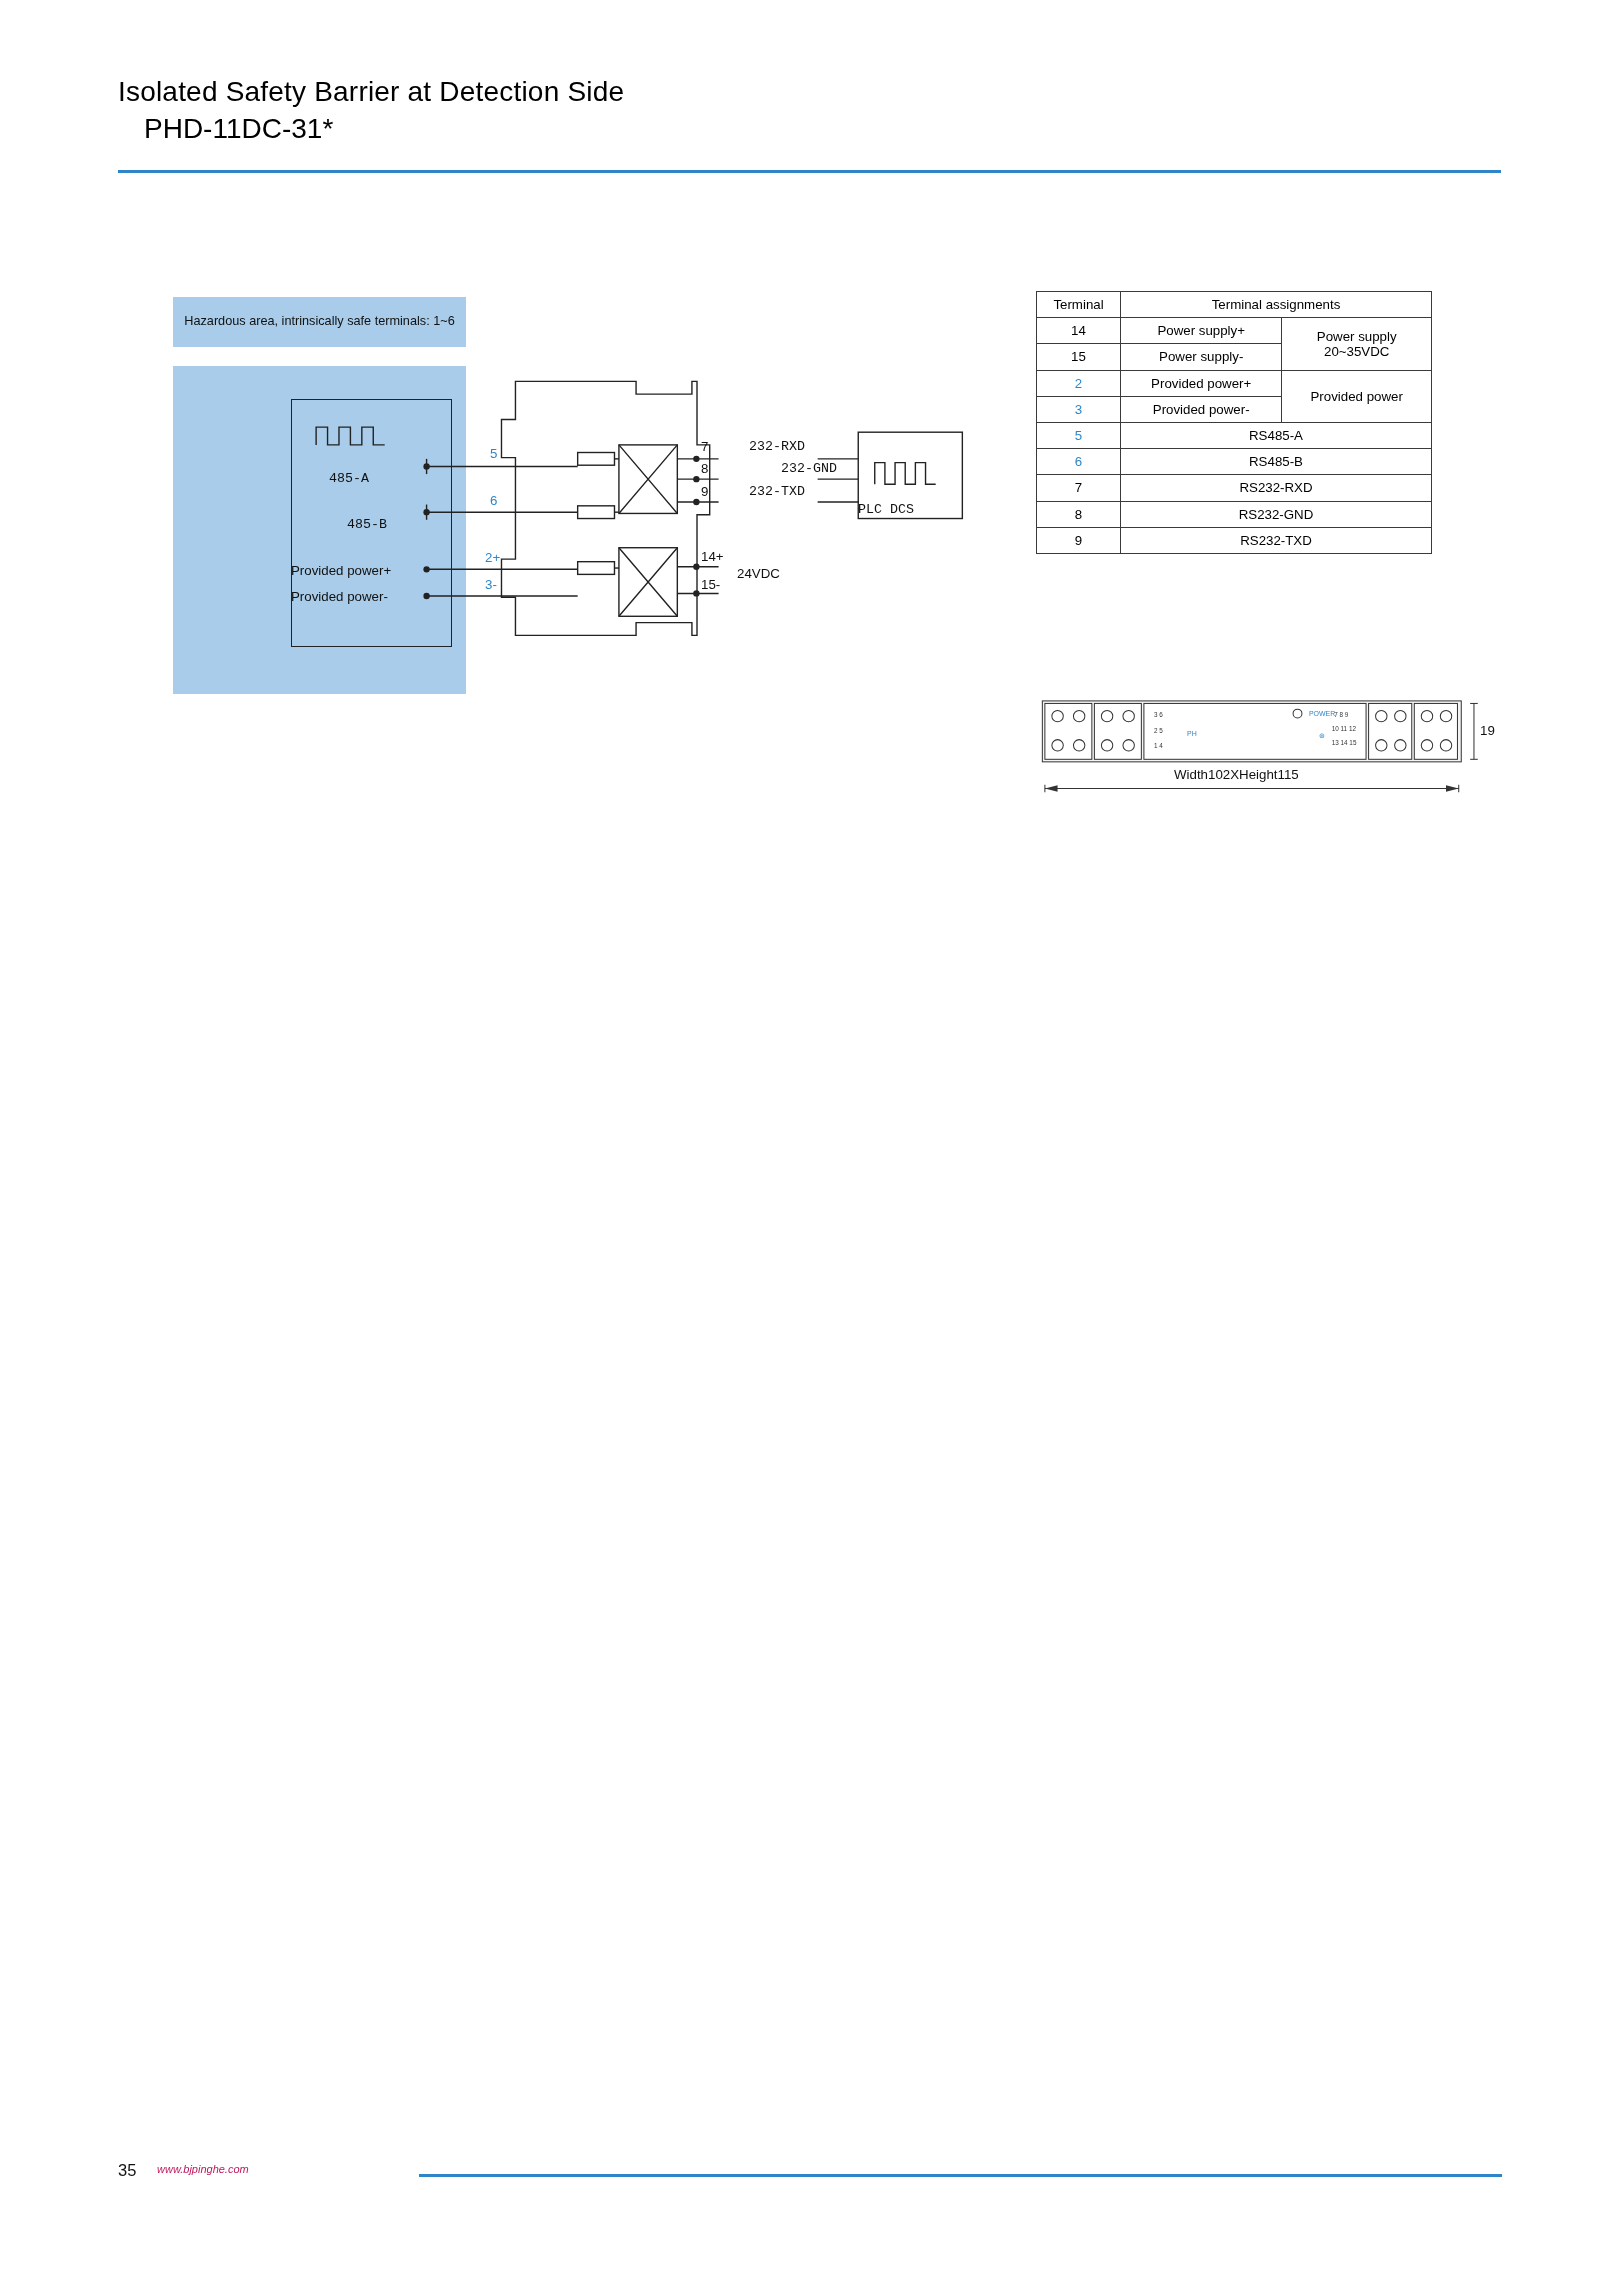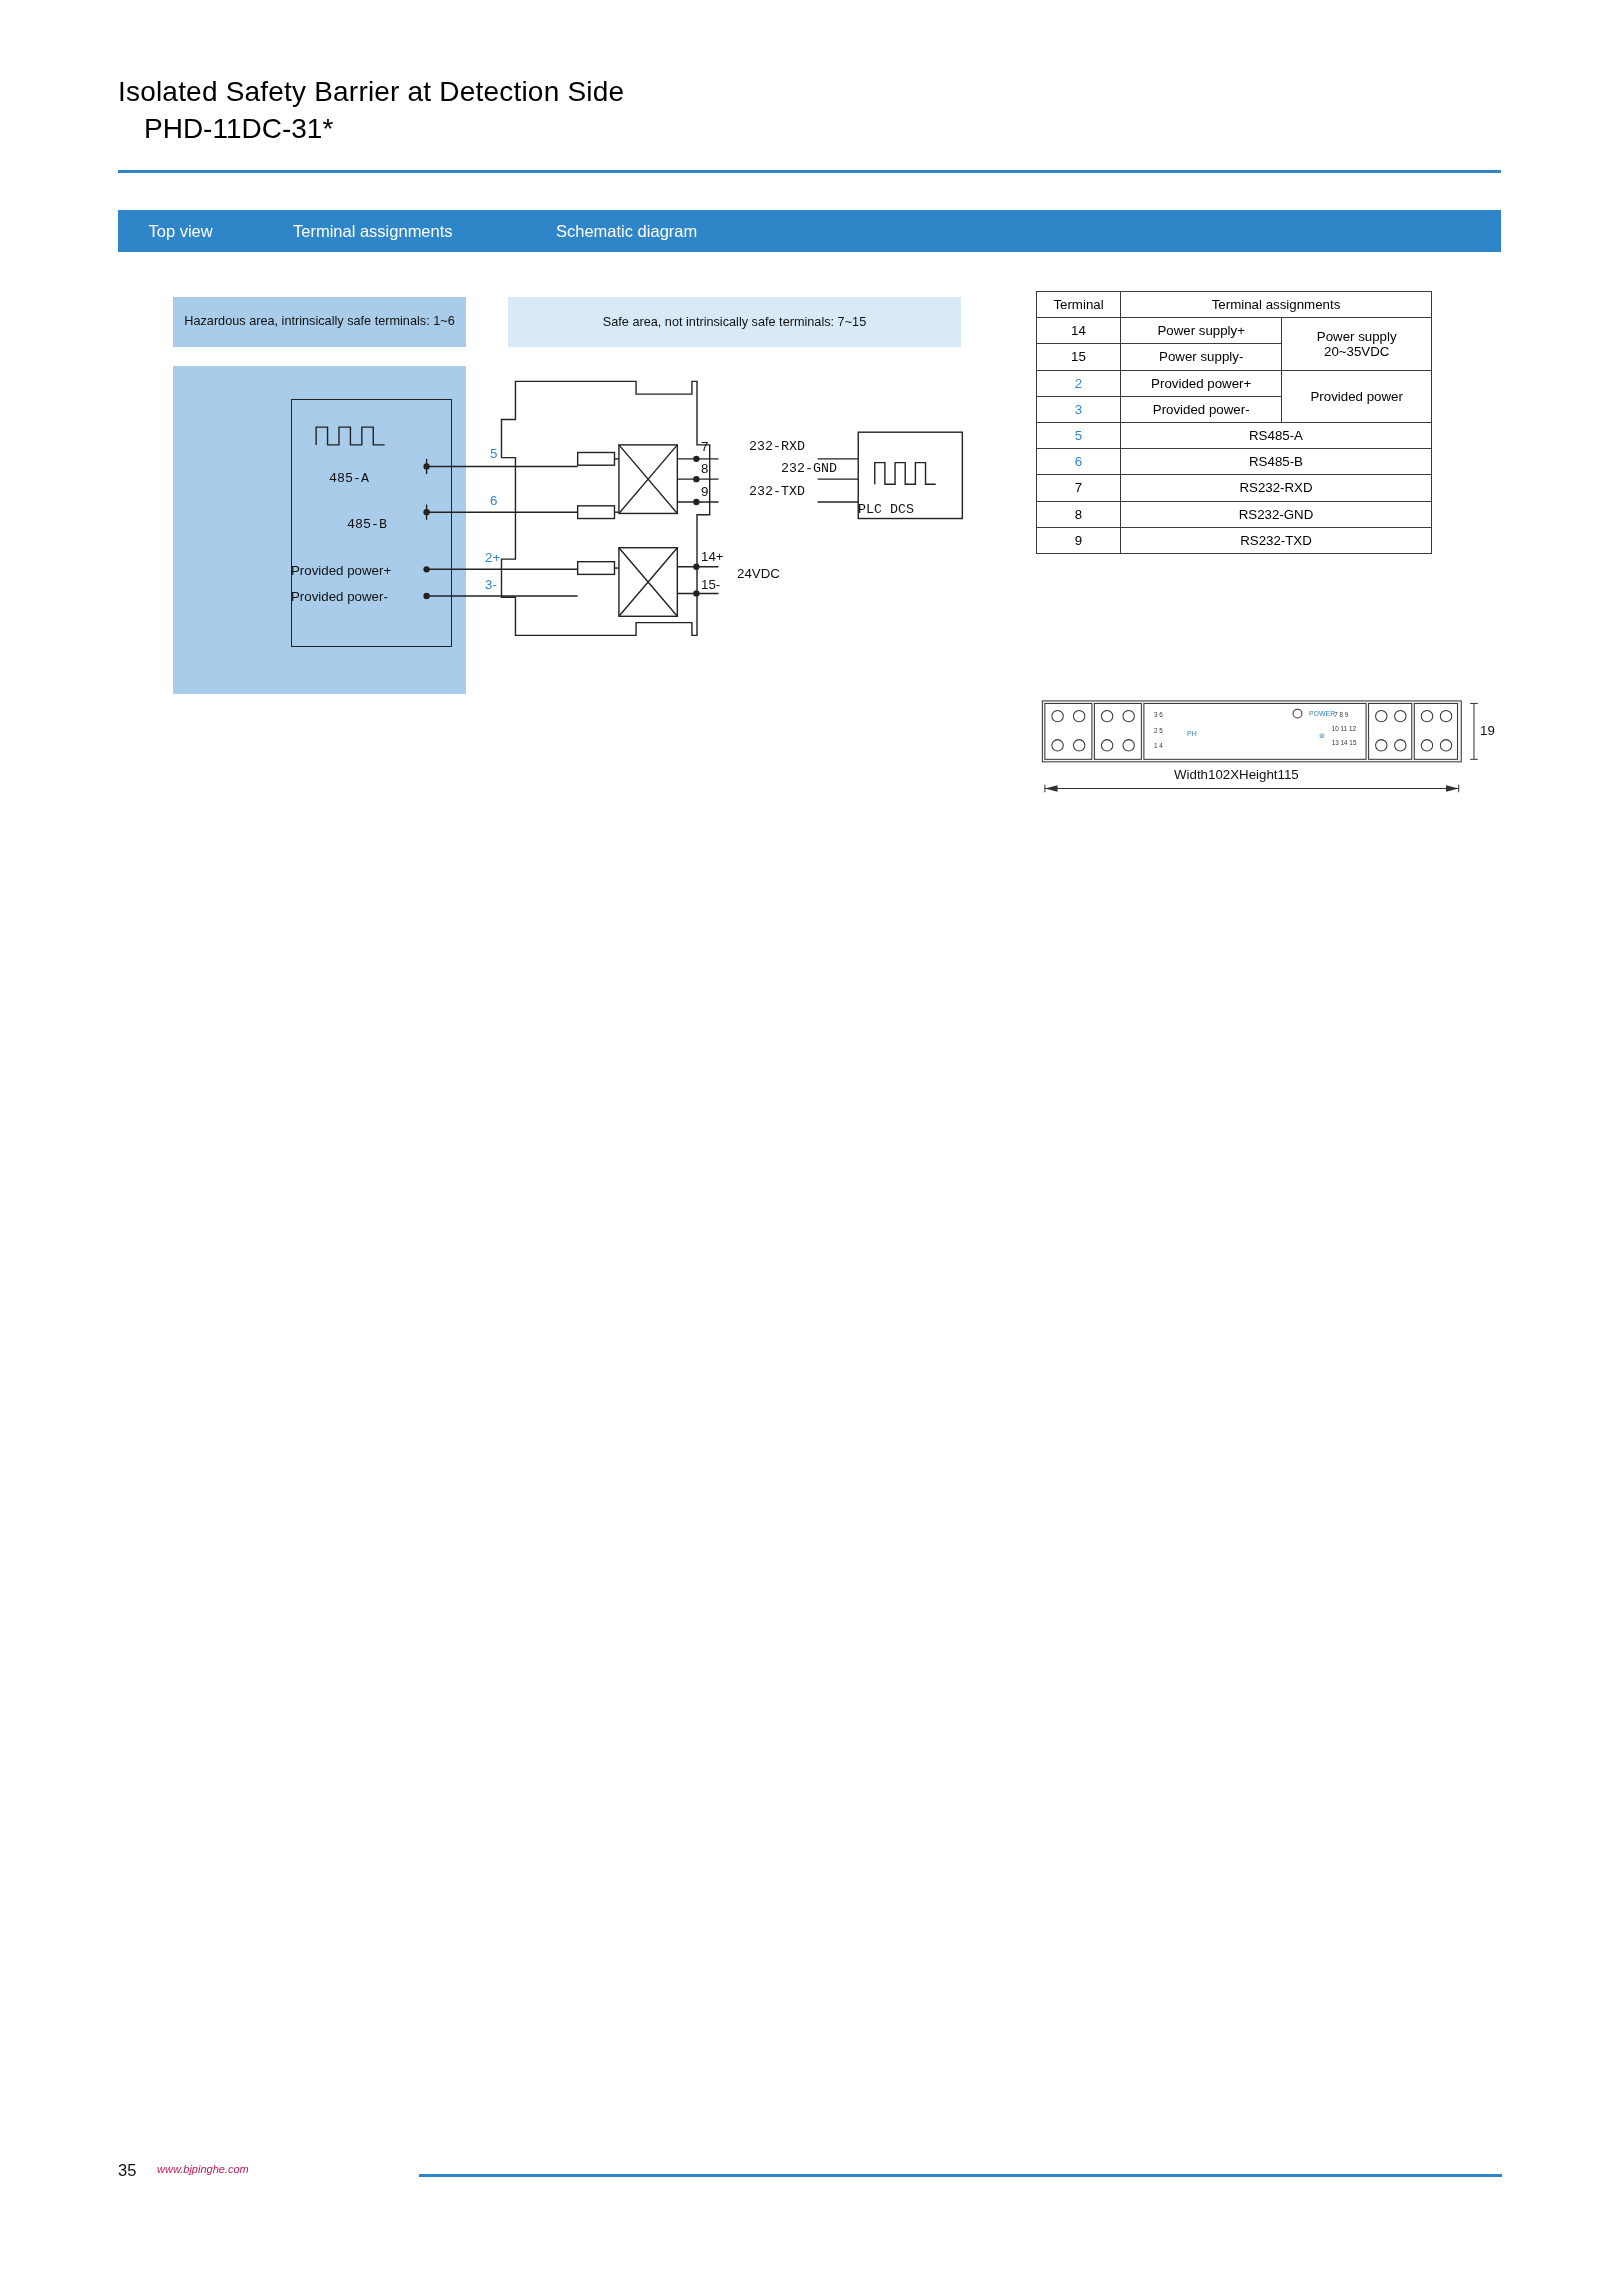--- a/index.html
+++ b/index.html
@@ -214,28 +214,22 @@
 <body>
 
 <div class="page">
 
   <div class="title-block">
     <div class="doc-title">Isolated Safety Barrier at Detection Side</div>
     <div class="doc-subtitle">PHD-11DC-31*</div>
   </div>
   <div class="title-rule"></div>
 
-  <div class="tabbar">
-    <div class="tab tab-0">Top view</div>
-    <div class="tab tab-1">Terminal assignments</div>
-    <div class="tab tab-2">Schematic diagram</div>
-  </div>
 
   <div class="legend-haz">Hazardous area, intrinsically safe terminals: 1~6</div>
-  <div class="legend-safe">Safe area, not intrinsically safe terminals: 7~15</div>
 
   <div class="haz-panel"></div>
   <div class="dev-box"></div>
 
   <svg class="svg-layer" viewBox="0 0 2552 3579" xmlns="http://www.w3.org/2000/svg">
     <g stroke="#222" stroke-width="2.2" fill="none">
 
       <polyline points="498,700 498,672 516,672 516,700 534,700 534,672 552,672 552,700 570,700 570,672 588,672 588,700 606,700"></polyline>
 
       <path d="M812,600 L1002,600 L1002,620 L1090,620 L1090,600 L1098,600

